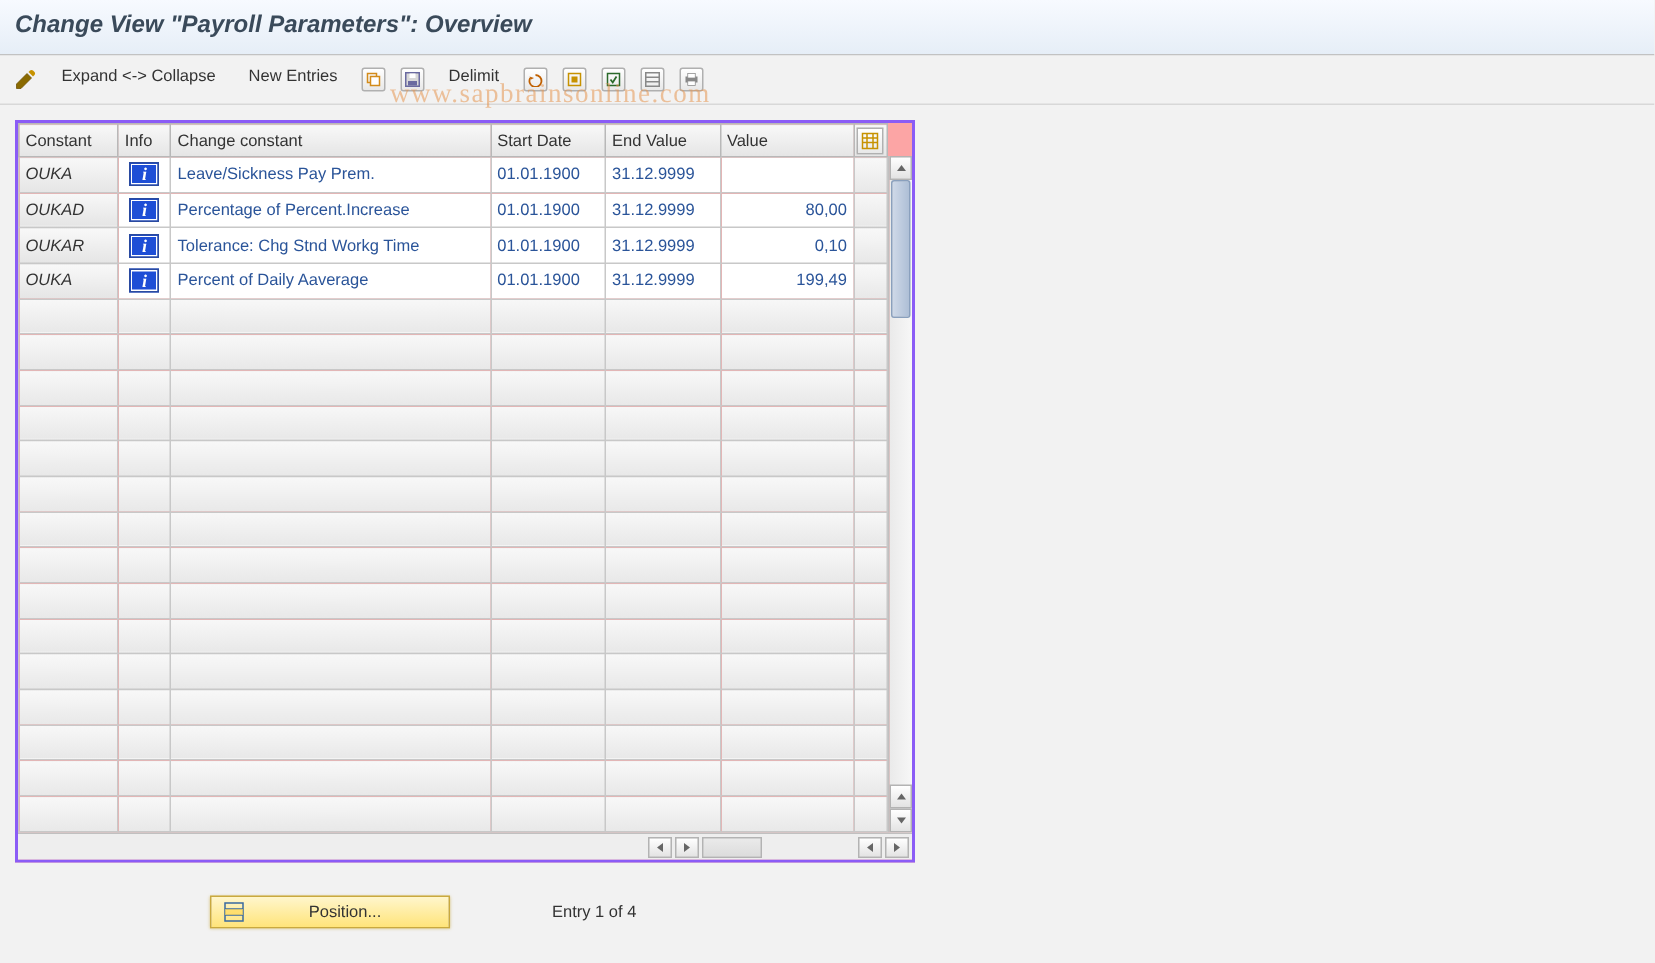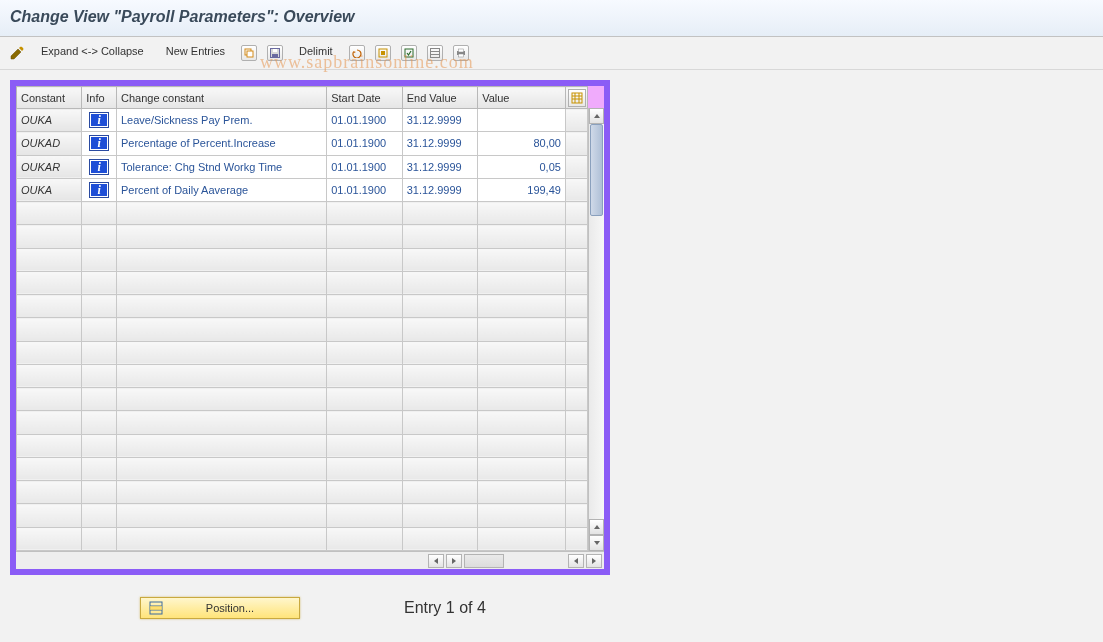--- a/index.html
+++ b/index.html
@@ -72,22 +72,22 @@
       pointer-events: none;
       user-select: none;
       z-index: 5;
       font-family: "Times New Roman", serif;
       text-align: center;
     }
 
     
     .panel {
       margin: 10px;
-      border: 6px solid #8b5cf6;
-      background: #f0abfc;
+      border: 2px solid #8b5cf6;
+      background: #fca5a5;
       width: 600px;
       height: 495px;
       position: relative;
       display: flex;
       flex-direction: column;
     }
     .grid-wrap {
       flex: 1;
       overflow: hidden;
       position: relative;
@@ -204,38 +204,39 @@
     }
     .hscroll .hs-track {
       width:40px;height:14px;
       border:1px solid #b3b3b3;
       background:linear-gradient(to bottom,#eaeaea,#dcdcdc);
     }
 
     
     .footer {
       display:flex; align-items:center;
+      gap: 20px;
       padding: 12px 10px 0 140px;
     }
     .position-btn {
       display:flex; align-items:center; gap:6px;
       width: 160px; height: 22px;
       padding: 0 8px;
       border:1px solid #c9a93f;
       background: linear-gradient(to bottom,#fff6cc,#ffe47a);
       color:#333; font-size:11px;
       cursor:pointer;
       box-shadow: 0 0 2px rgba(201,169,63,.7);
       justify-content: flex-start;
     }
     .position-btn .pico {
       width:14px;height:14px;
       display:inline-flex;align-items:center;justify-content:center;
     }
-    .entry-text { font-size:16px; color:#333; margin-left:104px;}
+    .entry-text { font-size:11px; color:#333; margin-left:48px;}
   </style>
 </head>
 <body>
 
 <div class="title-bar">
   <h1>Change View "Payroll Parameters": Overview</h1>
 </div>
 
 <div class="toolbar">
   <span class="tb-icon pencil-icon">
@@ -364,21 +365,21 @@
             <td>31.12.9999</td>
             <td class="num">80,00</td>
             <td class="empty"></td>
           </tr>
           <tr>
             <td class="rowlabel">OUKAR</td>
             <td class="info-cell"><span class="info-btn">i</span></td>
             <td>Tolerance: Chg Stnd Workg Time</td>
             <td>01.01.1900</td>
             <td>31.12.9999</td>
-            <td class="num">0,05</td>
+            <td class="num">0,10</td>
             <td class="empty"></td>
           </tr>
           <tr>
             <td class="rowlabel">OUKA</td>
             <td class="info-cell"><span class="info-btn">i</span></td>
             <td>Percent of Daily Aaverage</td>
             <td>01.01.1900</td>
             <td>31.12.9999</td>
             <td class="num">199,49</td>
             <td class="empty"></td>

